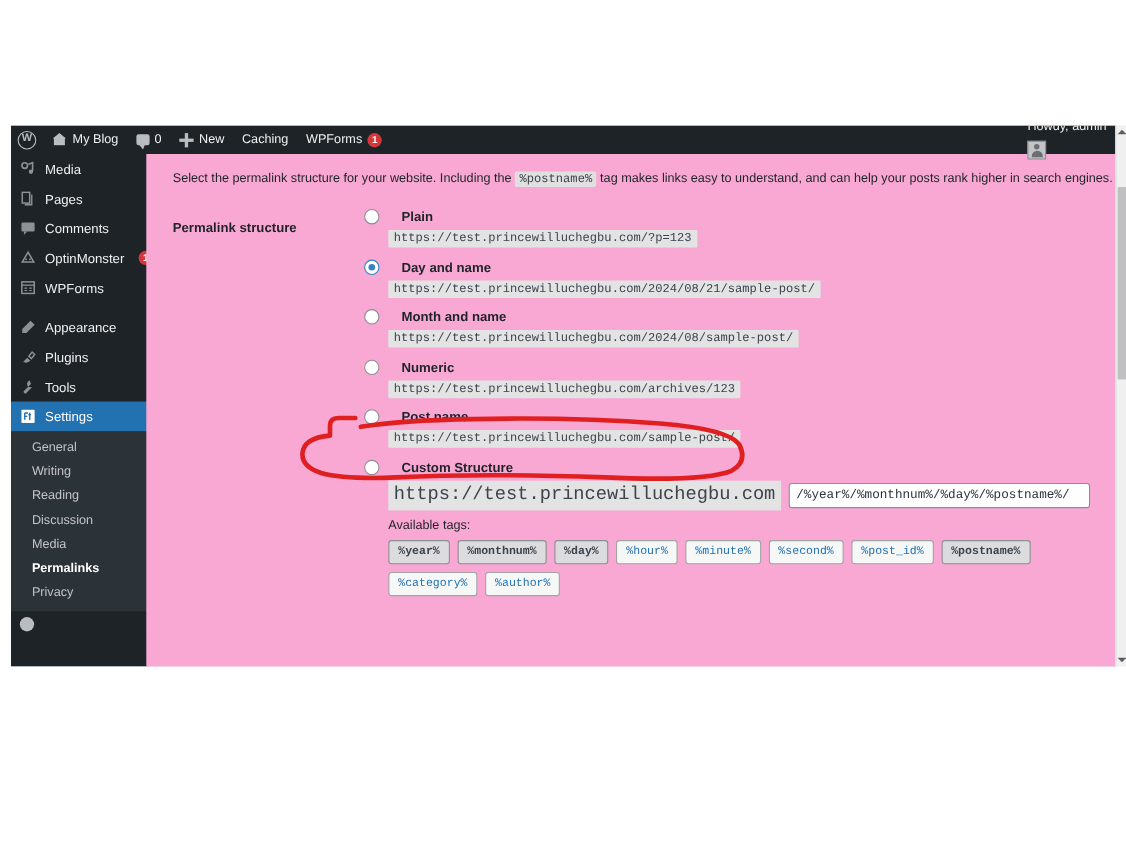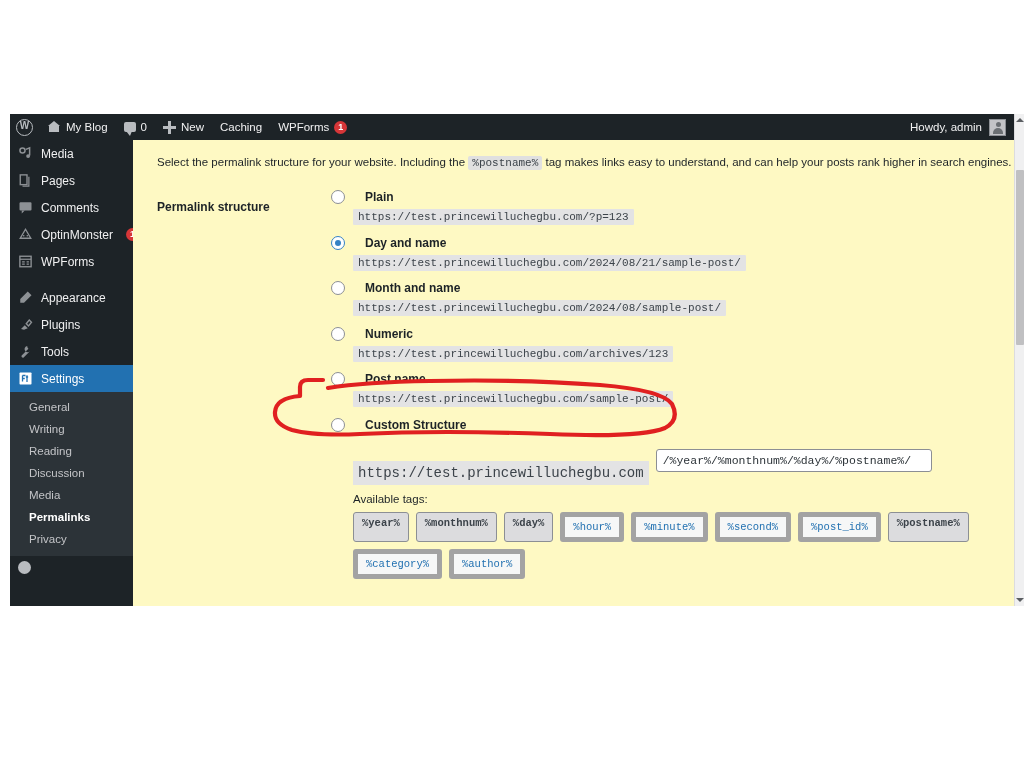--- a/index.html
+++ b/index.html
@@ -50,23 +50,23 @@
     gap: 5px;
     height: 26px;
     padding: 0 8px;
     color: #f0f0f1;
     white-space: nowrap;
   }
   .ab-item.first { padding-left: 6px; }
   .ab-right {
     margin-left: auto;
     display: flex;
-    align-items: center;
     gap: 7px;
     padding-right: 8px;
+    flex-direction: column;
   }
   .wp-logo-glyph {
     display: inline-block;
     width: 17px; height: 17px;
     border: 1.6px solid #b8bcc0;
     border-radius: 50%;
     position: relative;
     box-sizing: border-box;
   }
   .wp-logo-glyph::before {
@@ -209,21 +209,21 @@
     width:13px;height:13px;border-radius:50%;background:#b9bcc0;flex:0 0 13px;
   }
 
   
   #content {
     position: absolute;
     left: 123px;
     top: 26px;
     width: 881px;
     height: 574px;
-    background: #fef9c3;
+    background: #f9a8d4;
     overflow: hidden;
   }
   #intro {
     position: absolute;
     left: 24px;
     top: 16px;
     font-size: 11.5px;
     color: #1d2327;
     white-space: nowrap;
   }
@@ -305,26 +305,25 @@
     border-radius: 1px;
   }
   .custom-line {
     margin: 3px 0 0 22px;
     display: flex;
     align-items: center;
     gap: 7px;
   }
   .custom-prefix {
     font-family: "Liberation Mono", monospace;
-    font-size: 14px;
+    font-size: 17px;
     color: #3c434a;
     background: #e3e3e4;
     padding: 4px 5px;
     white-space: nowrap;
-    margin-top: 24px;
   }
   .custom-input {
     width: 276px;
     height: 23px;
     box-sizing: border-box;
     border: 1px solid #8c8f94;
     border-radius: 3px;
     background: #fff;
     font-family: "Liberation Mono", monospace;
     font-size: 11.5px;
@@ -342,21 +341,21 @@
     display: flex;
     flex-wrap: wrap;
     gap: 7px;
     width: 620px;
   }
   .tagbtn {
     font-family: "Liberation Mono", monospace;
     font-size: 10.5px;
     color: #2271b1;
     background: #f6f7f7;
-    border: 5px solid #a3a3a3;
+    border: 1px solid #a3a3a3;
     border-radius: 3px;
     padding: 4px 8px;
     white-space: nowrap;
     line-height: 12px;
   }
   .tagbtn.used {
     background: #dcdcde;
     border: 1px solid #8c8f94;
     color: #3c434a;
     font-weight: bold;

